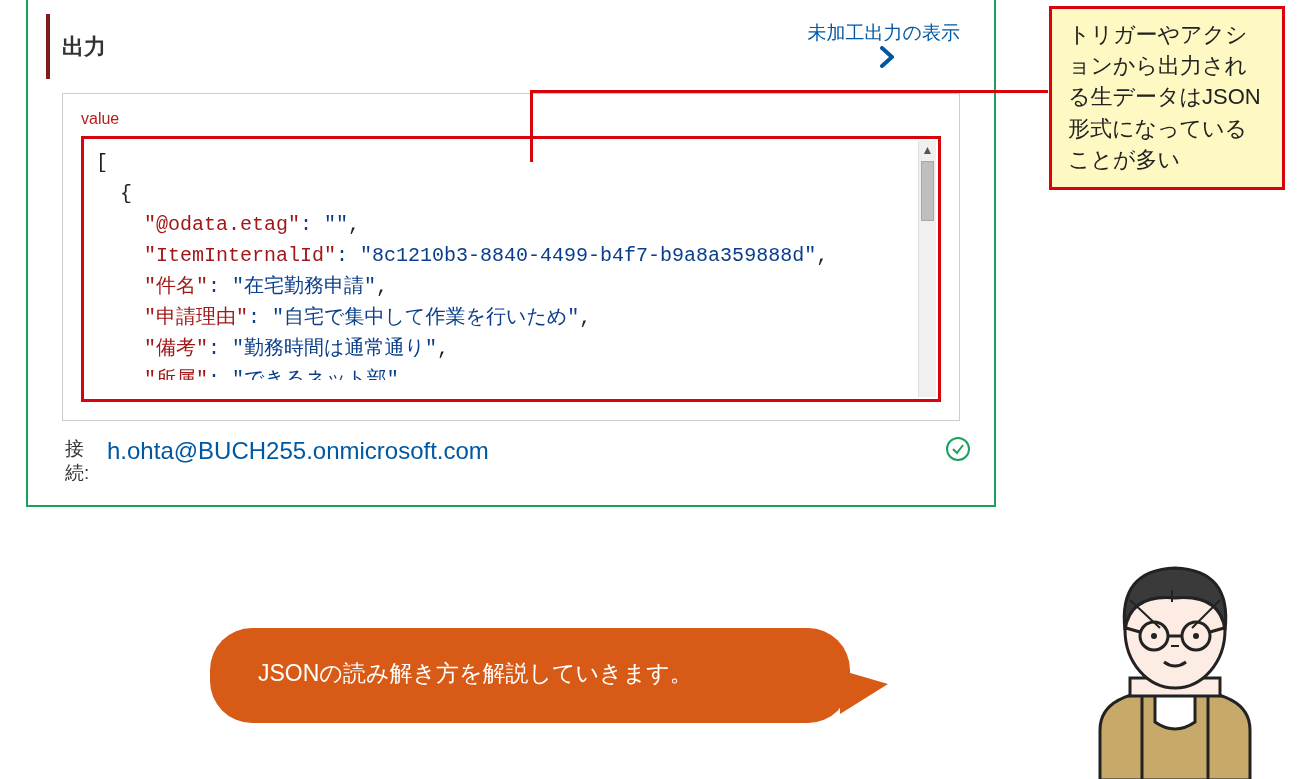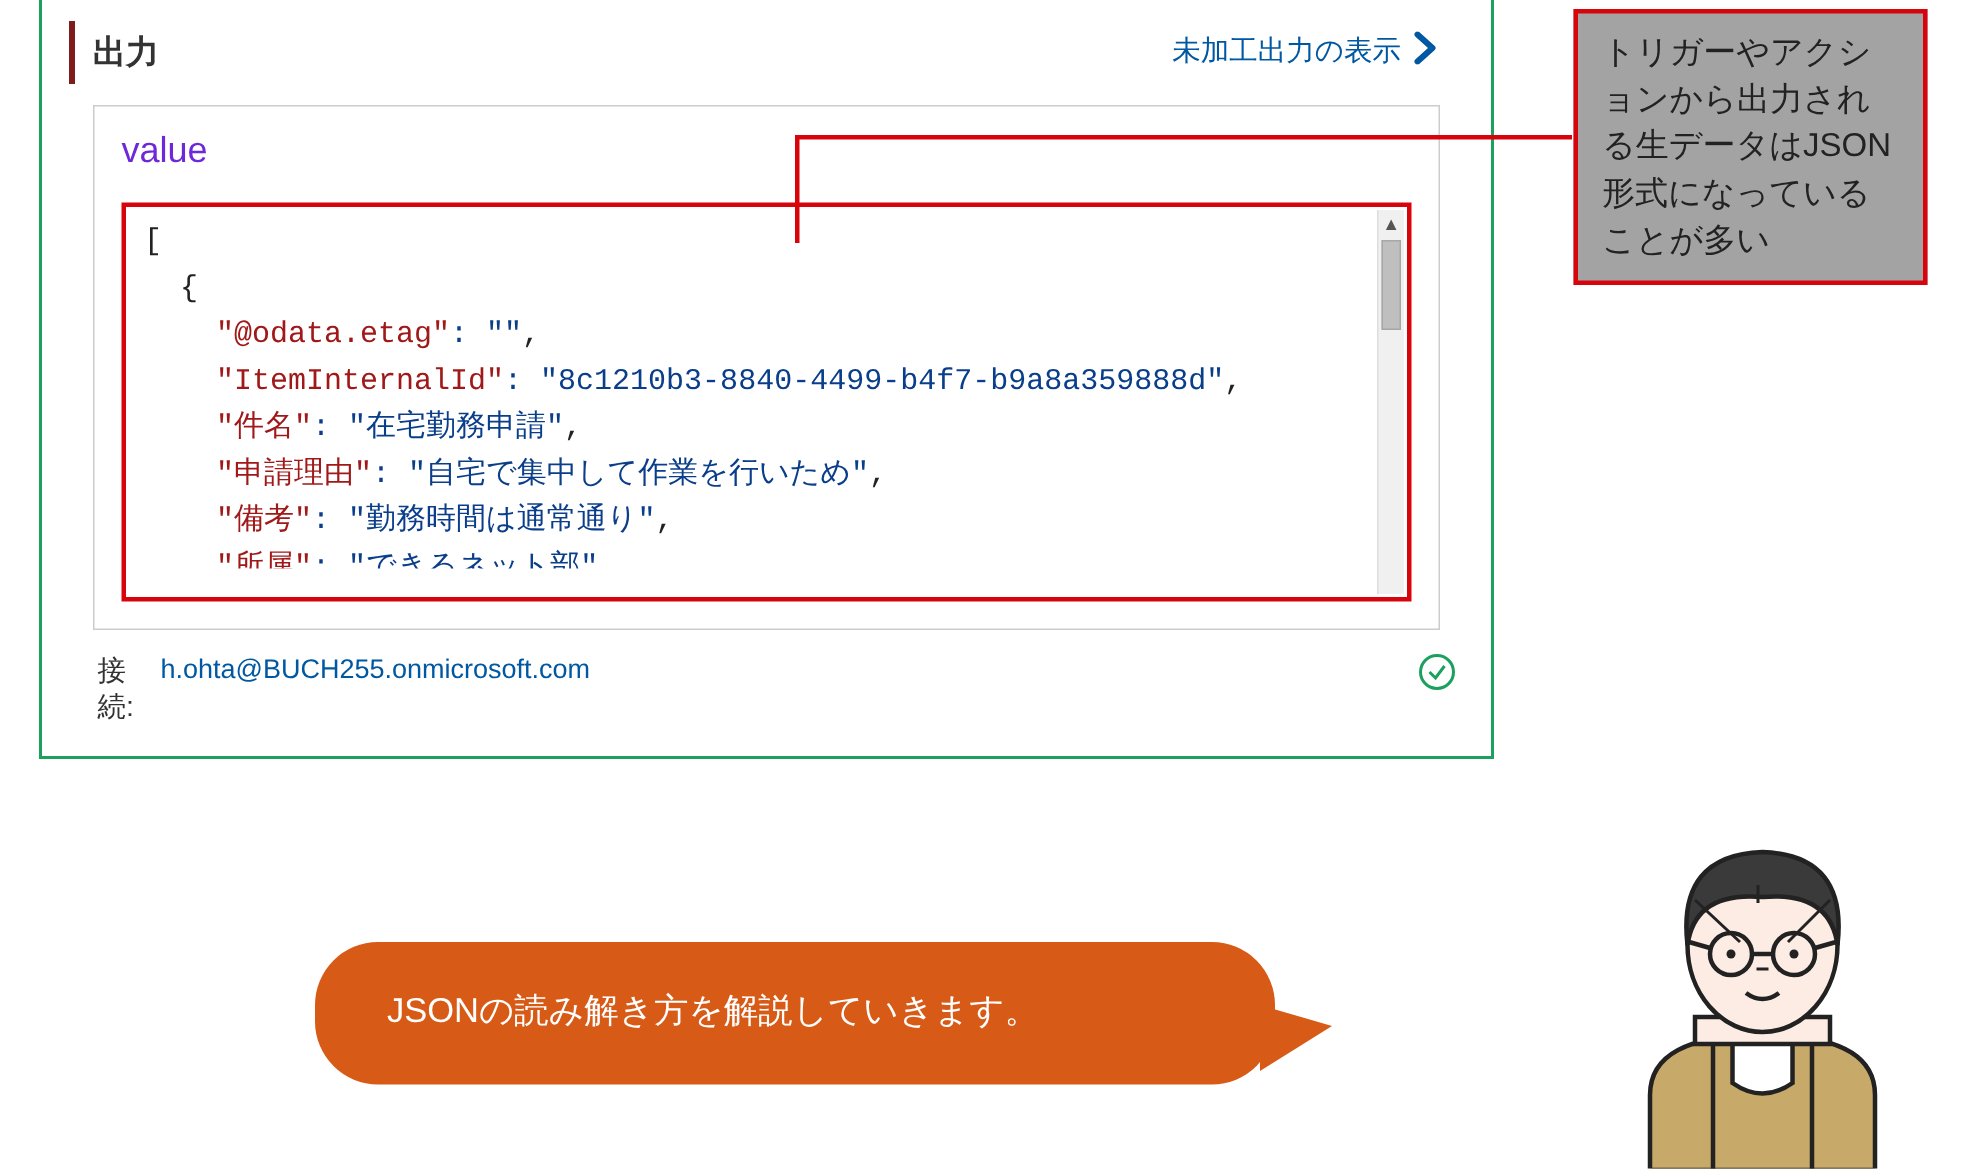--- a/index.html
+++ b/index.html
@@ -32,37 +32,39 @@
     border-left: 4px solid #7f1d1d;
     padding: 6px 16px 6px 12px;
   }
   .output-title {
     font-size: 22px;
     font-weight: 600;
     color: #333;
   }
   .raw-link {
     display: flex;
+    align-items: center;
     color: #0058a3;
     font-size: 19px;
     cursor: pointer;
+    flex-direction: column;
   }
   .chevron {
     margin-left: 8px;
     color: #0058a3;
   }
   .output-body {
     border: 1px solid #ccc;
     margin: 14px 16px 0 16px;
     padding: 16px 18px 18px 18px;
   }
   .value-label {
-    font-size: 24px;
-    color: #6d28d9;
-    margin-bottom: 20px;
+    font-size: 16px;
+    color: #b91c1c;
+    margin-bottom: 8px;
   }
   .code-box {
     border: 3px solid #d8040b;
     position: relative;
     background: #fff;
   }
   .code-scroll {
     padding: 8px 12px 0 12px;
     height: 260px;
     overflow: hidden;
@@ -107,21 +109,21 @@
     margin-left: 19px;
   }
   .conn-label {
     font-size: 19px;
     color: #333;
     line-height: 1.25;
     width: 28px;
   }
   .conn-email {
     color: #0058a3;
-    font-size: 18px;
+    font-size: 24px;
     margin-left: 14px;
     flex: 1;
   }
   .conn-status {
     width: 24px;
     height: 24px;
     border: 2px solid #1ba05e;
     border-radius: 50%;
     display: flex;
     align-items: center;
@@ -132,21 +134,21 @@
   .callout-box {
     position: absolute;
     right: 26px;
     top: 6px;
     width: 236px;
     border: 3px solid #d8040b;
     padding: 10px 16px 12px 16px;
     font-size: 22px;
     line-height: 1.42;
     color: #222;
-    background: #a3a3a3;
+    background: #fef9c3;
   }
   .callout-leader-v {
     position: absolute;
     left: 530px;
     top: 90px;
     width: 3px;
     height: 72px;
     background: #d8040b;
   }
   .callout-leader-h {

